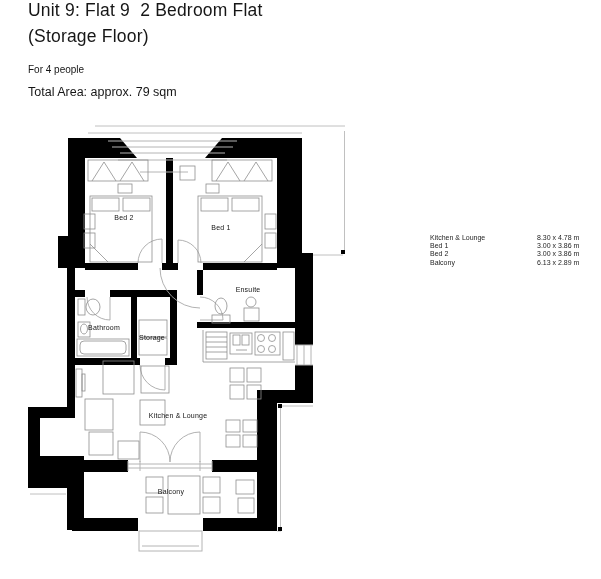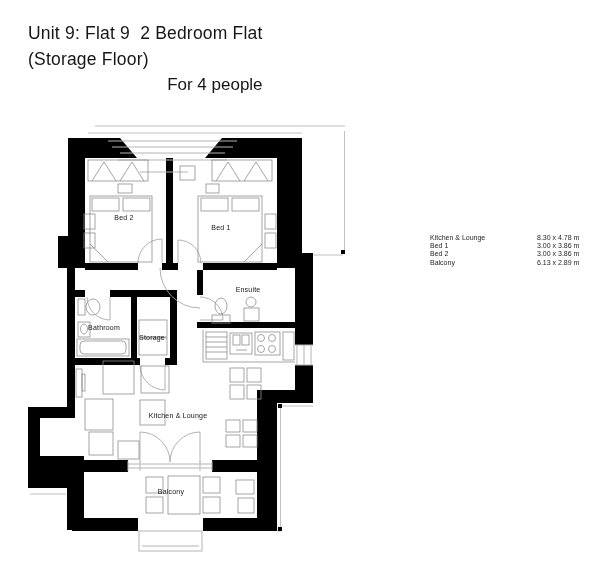--- a/index.html
+++ b/index.html
@@ -1,22 +1,22 @@
 <!DOCTYPE html>
 <html><head>
 <meta charset="utf-8">
 <style>
   html,body { margin:0; padding:0; background:#ffffff; }
   body { width:601px; height:579px; font-family:"Liberation Sans", sans-serif; }
   .screen { position:relative; width:601px; height:579px; overflow:hidden; background:#fff; }
 
-  .header { position:absolute; left:28px; top:23px; color:#161616; }
+  .header { position:absolute; left:28px; top:0; color:#161616; }
   .title-1 { font-size:17.5px; line-height:20px; letter-spacing:0.2px; }
   .title-2 { font-size:17.5px; line-height:20px; margin-top:6px; letter-spacing:0.2px; }
-  .sub-1   { font-size:17px; line-height:15px; margin-top:8px;text-align:right; }
+  .sub-1   { font-size:10px; line-height:15px; margin-top:16px; }
   .sub-2   { font-size:12.5px; line-height:15px; margin-top:8px; }
 
   .plan-svg { position:absolute; left:0; top:0; }
 
   .room-label { position:absolute; transform:translate(-50%,-50%);
                 font-size:7px; color:#141414; white-space:nowrap; letter-spacing:0.2px; }
   .lbl-bed2     { left:124px; top:217px; }
   .lbl-bed1     { left:221px; top:227px; }
   .lbl-ensuite  { left:248px; top:289px; }
   .lbl-bathroom { left:104px; top:327px; }
@@ -32,20 +32,21 @@
 </style>
 </head>
 <body>
 
 <div class="screen">
 
   <div class="header">
     <div class="title-1">Unit 9: Flat 9&nbsp; 2 Bedroom Flat</div>
     <div class="title-2">(Storage Floor)</div>
     <div class="sub-1">For 4 people</div>
+    <div class="sub-2">Total Area: approx. 79 sqm</div>
   </div>
 
   <svg class="plan-svg" width="601" height="579" viewBox="0 0 601 579">
 
     <g stroke="#c0c0c0" stroke-width="1" fill="none">
       <path d="M95,126 H345"></path>
       <path d="M88,133 H302"></path>
       <path d="M344.5,131 V252"></path>
       <path d="M313,255 H343"></path>
       <path d="M280.5,406 H313"></path>

